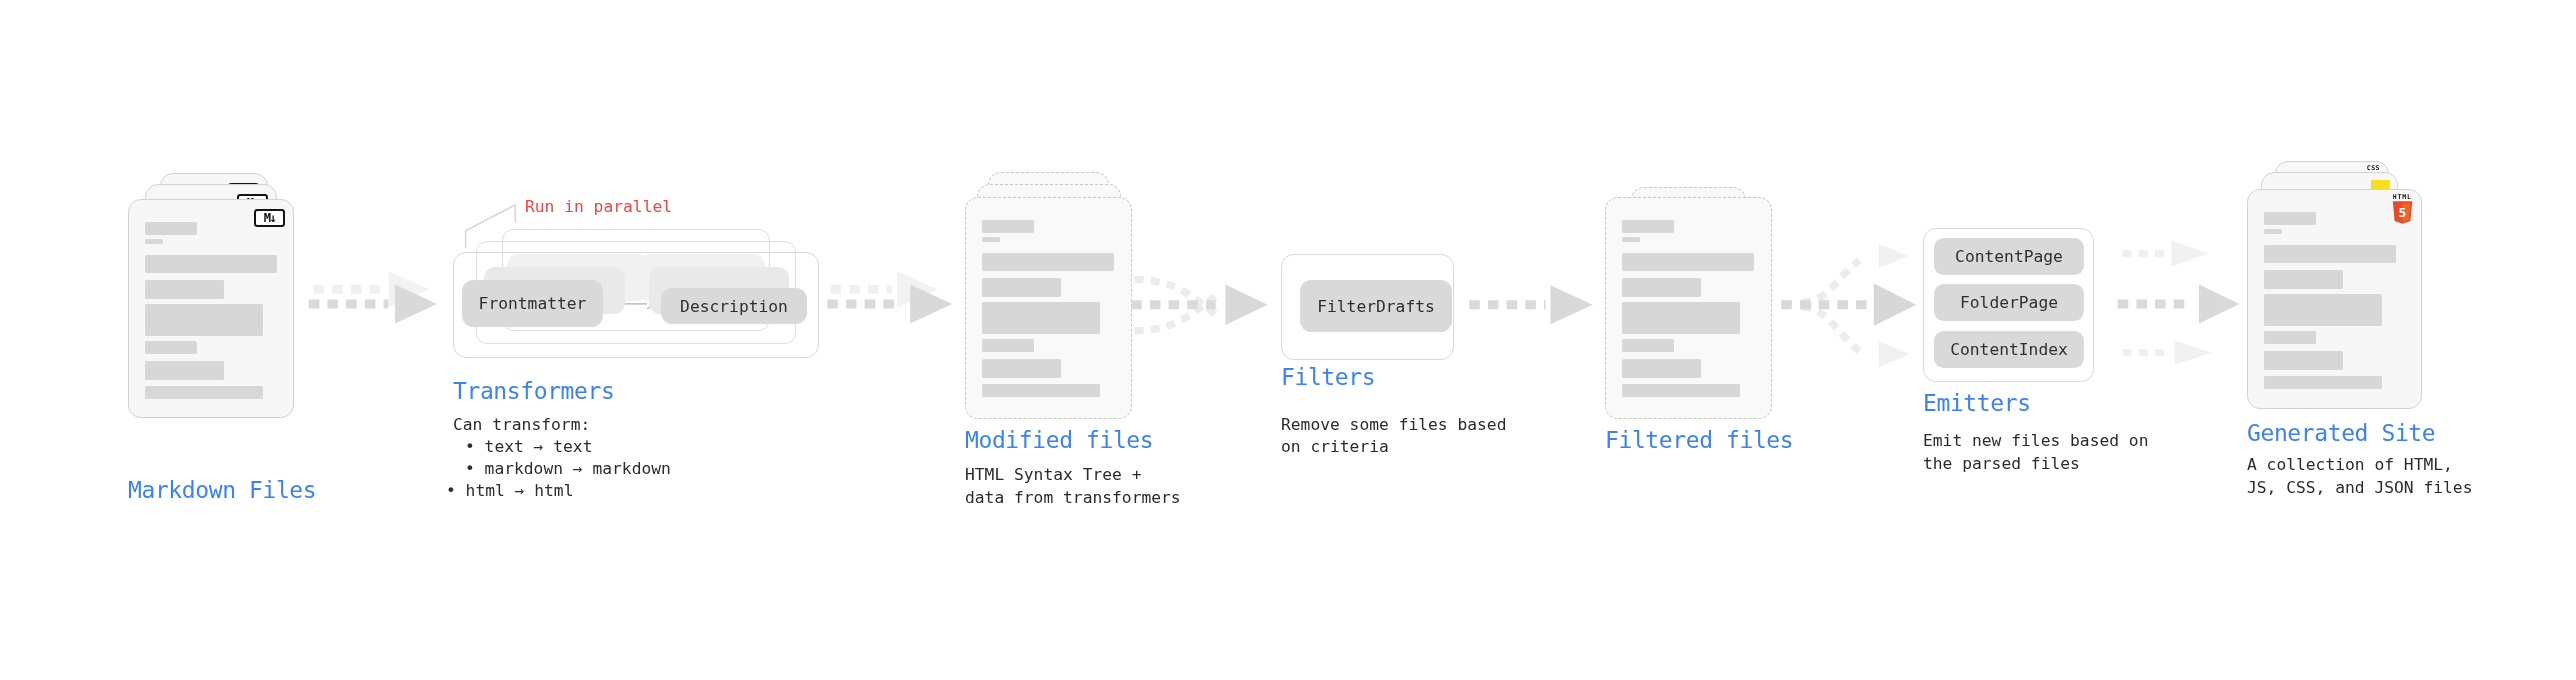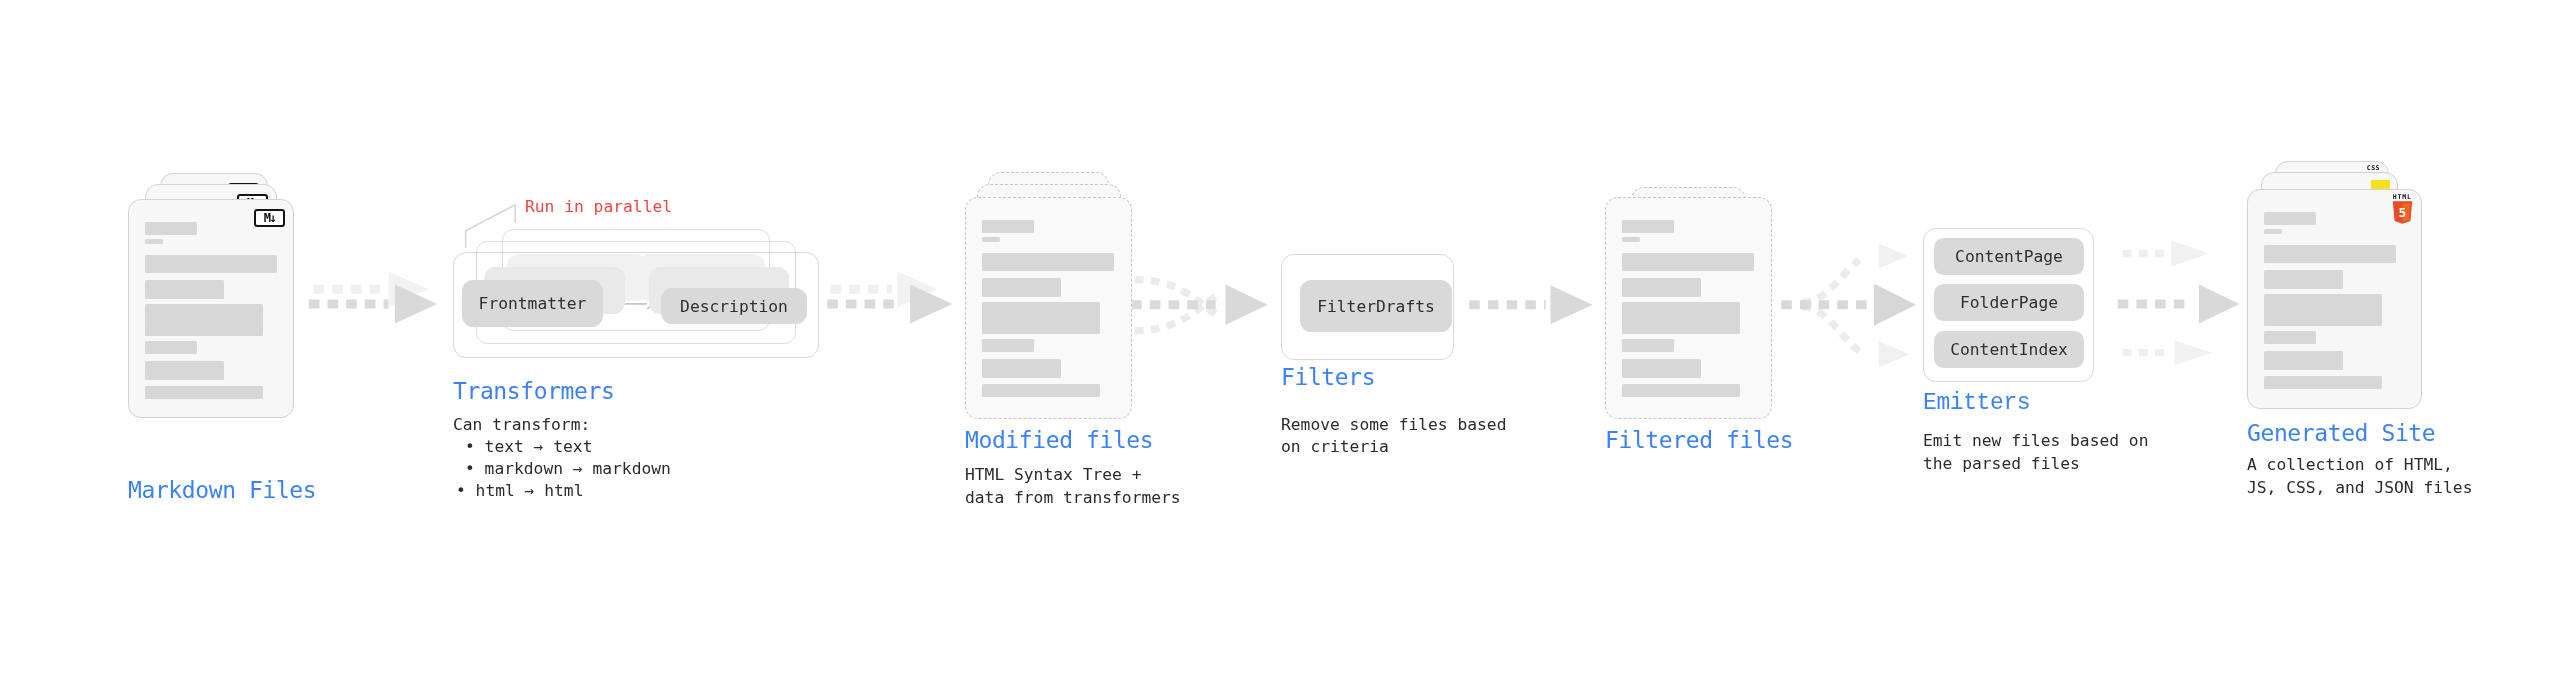--- a/index.html
+++ b/index.html
@@ -125,21 +125,21 @@
     <div class="pill ghost1" style="left:484px;top:267px;width:141px;height:47px;"></div>
     <div class="pill ghost1" style="left:649px;top:267px;width:140px;height:47px;"></div>
     <div class="pill" style="left:462px;top:280px;width:141px;height:47px;">Frontmatter</div>
     <div class="pill" style="left:661px;top:288px;width:146px;height:36px;">Description</div>
 
     <div class="callout" style="left:525px;top:197px;">Run in parallel</div>
     <div class="label" style="left:453px;top:378px;">Transformers</div>
     <div class="desc" style="left:453px;top:414px;">Can transform:</div>
     <div class="desc" style="left:465px;top:436px;">• text → text</div>
     <div class="desc" style="left:465px;top:458px;">• markdown → markdown</div>
-    <div class="desc" style="left:456px;top:480px;">• html → html</div>
+    <div class="desc" style="left:446px;top:480px;">• html → html</div>
   </div>
 
   <div>
     <div class="card dashed" style="left:988px;top:172px;width:121px;height:211px;"></div>
     <div class="card dashed" style="left:977px;top:184px;width:144px;height:215px;"></div>
     <div class="card dashed" style="left:965px;top:197px;width:167px;height:222px;">
       <div class="bars">
           <div class="bar" style="width: 52px; height: 13px; margin-top: 0px;"></div>
           <div class="bar" style="width: 18px; height: 4.9px; margin-top: 4.1px;"></div>
           <div class="bar" style="width: 132px; height: 18px; margin-top: 11.4px;"></div>
@@ -178,21 +178,21 @@
         </div>
     </div>
     <div class="label" style="left:1605px;top:427px;">Filtered files</div>
   </div>
 
   <div>
     <div class="frame" style="left:1923px;top:228px;width:171px;height:154px;"></div>
     <div class="pill" style="left:1934px;top:238px;width:150px;height:37px;border-radius:9.8px;">ContentPage</div>
     <div class="pill" style="left:1934px;top:284px;width:150px;height:37px;border-radius:9.8px;">FolderPage</div>
     <div class="pill" style="left:1934px;top:331px;width:150px;height:37px;border-radius:9.8px;">ContentIndex</div>
-    <div class="label" style="left:1923px;top:390px;font-family:Liberation Mono, monospace;">Emitters</div>
+    <div class="label" style="left:1923px;top:390px;">Emitters</div>
     <div class="desc" style="left:1923px;top:430px;">Emit new files based on</div>
     <div class="desc" style="left:1923px;top:453px;">the parsed files</div>
   </div>
 
   <div>
     <div class="card" style="left:2275px;top:161px;width:114px;height:211px;">
       <div class="cssbadge">
         <div class="ctxt">CSS</div>
         <div class="cssbar"></div>
       </div>

